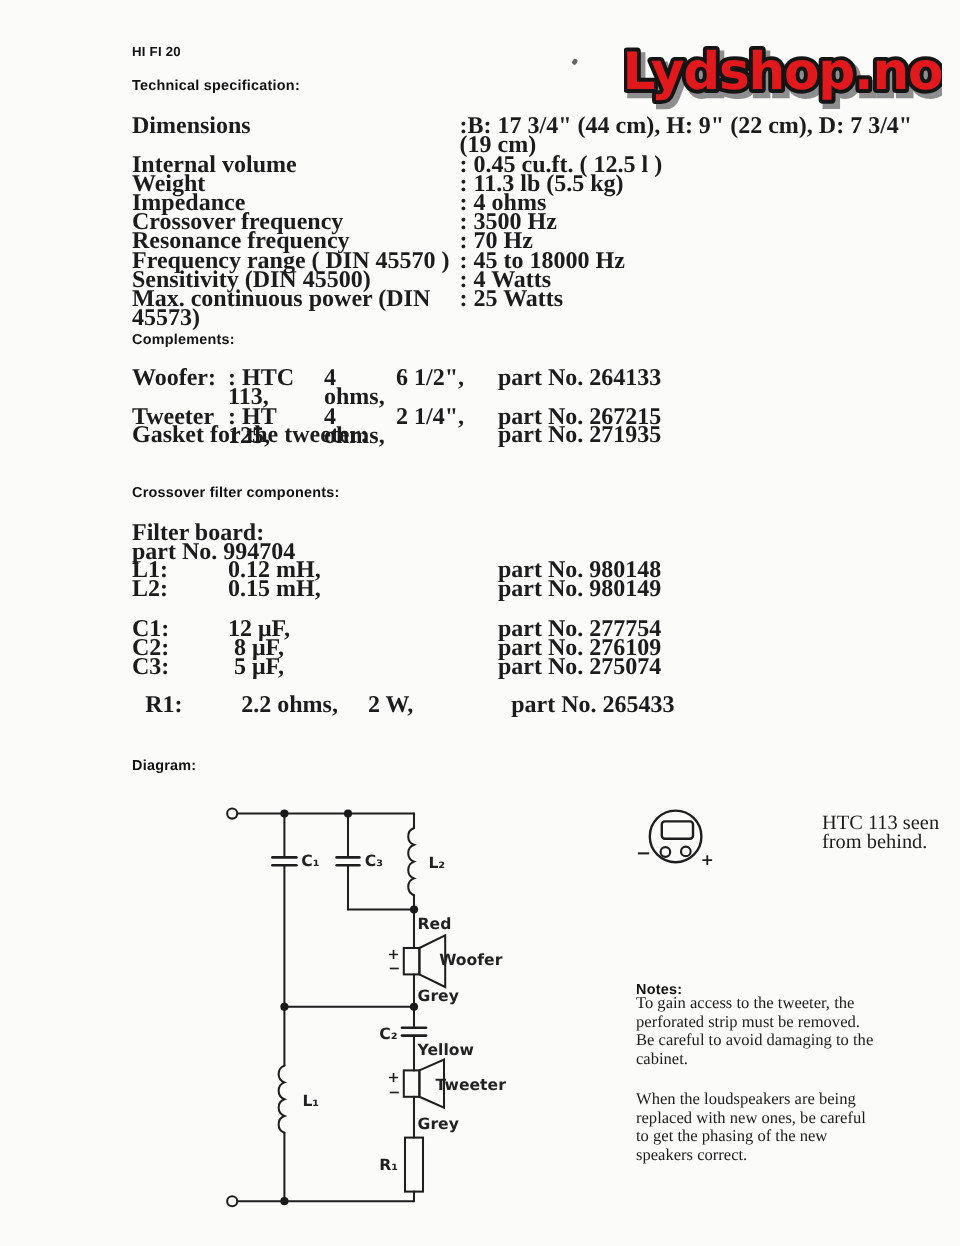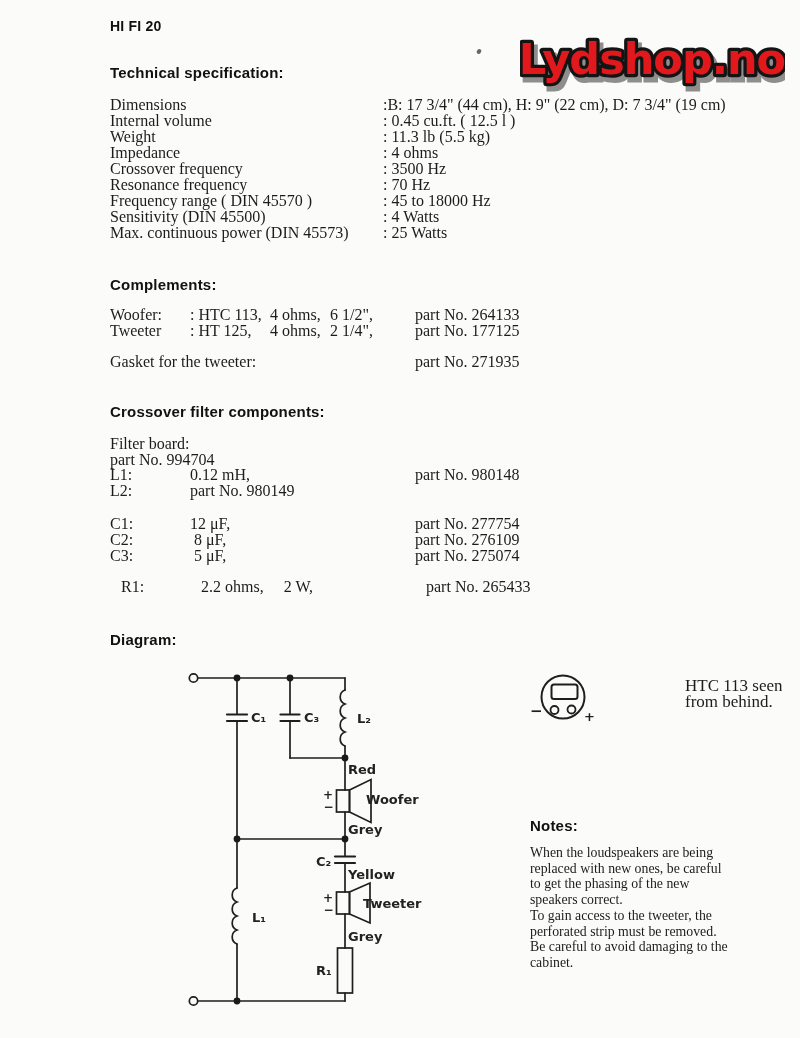--- a/index.html
+++ b/index.html
@@ -2,23 +2,23 @@
 <html><head>
 <meta charset="utf-8">
 <style>
   html,body{margin:0;padding:0;}
   body{
     width:800px;height:1038px;position:relative;overflow:hidden;
     background:#fbfbf9;color:#1c1c1c;
     font-family:"Liberation Serif",serif;
   }
   .abs{position:absolute;}
-  .h{font-family:"Liberation Sans",sans-serif;font-weight:bold;font-size:15px;color:#111;letter-spacing:.2px;}
-  .title{font-size:14px;}
-  .row{display:flex;line-height:16px;font-size:16px;}
+  .h{font-family:"Liberation Sans",sans-serif;font-weight:bold;font-size:12px;color:#111;letter-spacing:.2px;}
+  .title{font-size:11px;margin-top:20px;}
+  .row{display:flex;line-height:16px;font-size:20px;font-weight:bold;}
   .spec-label{width:273px;flex:none;}
   .spec-value{flex:1;}
   .c-name{width:80px;flex:none;}
   .c-model{width:80px;flex:none;}
   .c-imp{width:60px;flex:none;}
   .c-size{width:85px;flex:none;}
   .c-part{flex:1;}
   .x-ref{width:80px;flex:none;}
   .x-val{width:225px;flex:none;white-space:pre;}
   .x-part{flex:1;}
@@ -92,21 +92,21 @@
     <div class="c-model">: HTC 113,</div>
     <div class="c-imp">4 ohms,</div>
     <div class="c-size">6 1/2",</div>
     <div class="c-part">part No. 264133</div>
   </div>
   <div class="row">
     <div class="c-name">Tweeter</div>
     <div class="c-model">: HT 125,</div>
     <div class="c-imp">4 ohms,</div>
     <div class="c-size">2 1/4",</div>
-    <div class="c-part">part No. 177125</div>
+    <div class="c-part">part No. 267215</div>
   </div>
 </div>
 
 <div class="abs row" style="left:110px;top:354px;width:660px;">
   <div class="fb-label">Gasket for the tweeter:</div>
   <div class="x-part">part No. 271935</div>
 </div>
 
 <div class="abs h" style="left:110px;top:403px;">Crossover filter components:</div>
 
@@ -116,20 +116,21 @@
 </div>
 
 <div class="abs" style="left:110px;top:467px;width:660px;">
   <div class="row">
     <div class="x-ref">L1:</div>
     <div class="x-val">0.12 mH,</div>
     <div class="x-part">part No. 980148</div>
   </div>
   <div class="row">
     <div class="x-ref">L2:</div>
+    <div class="x-val">0.15 mH,</div>
     <div class="x-part">part No. 980149</div>
   </div>
 </div>
 
 <div class="abs" style="left:110px;top:516px;width:660px;">
   <div class="row">
     <div class="x-ref">C1:</div>
     <div class="x-val">12 μF,</div>
     <div class="x-part">part No. 277754</div>
   </div>
@@ -237,21 +238,21 @@
   <text x="530" y="716" font-size="15" font-weight="bold" fill="#1e1e1e">−</text>
   <text x="584" y="721" font-size="13" font-weight="bold" fill="#1e1e1e">+</text>
 </svg>
 
 <div class="abs caption pre-line" style="left:637px;top:678px;width:140px;">HTC 113 seen
 from behind.</div>
 
 <div class="abs h" style="left:530px;top:796px;margin-top:21px;">Notes:</div>
 
 <div class="abs" style="left:530px;top:828px;">
+  <div class="notes-text pre-line">To gain access to the tweeter, the
+perforated strip must be removed.
+Be careful to avoid damaging to the
+cabinet.</div>
   <div class="notes-text pre-line" style="margin-top:17px;">When the loudspeakers are being
 replaced with new ones, be careful
 to get the phasing of the new
 speakers correct.</div>
-  <div class="notes-text pre-line">To gain access to the tweeter, the
-perforated strip must be removed.
-Be careful to avoid damaging to the
-cabinet.</div>
 </div>
 
 </body></html>

